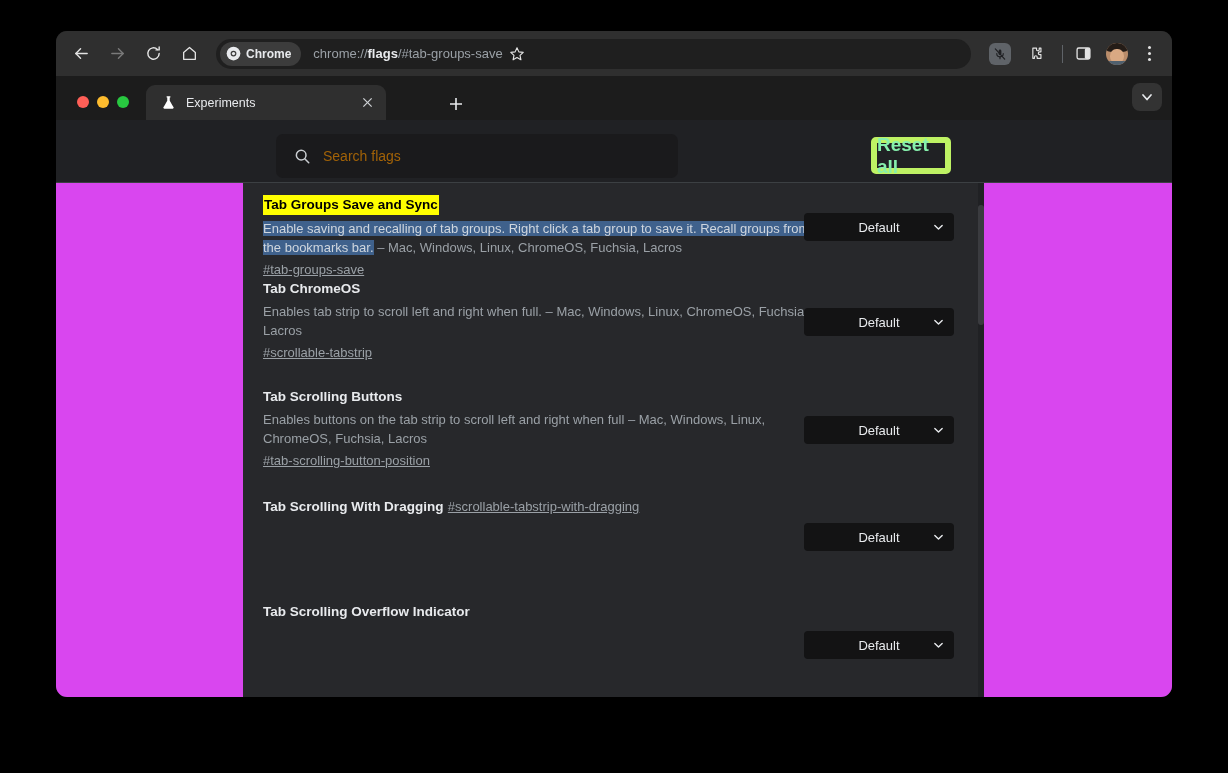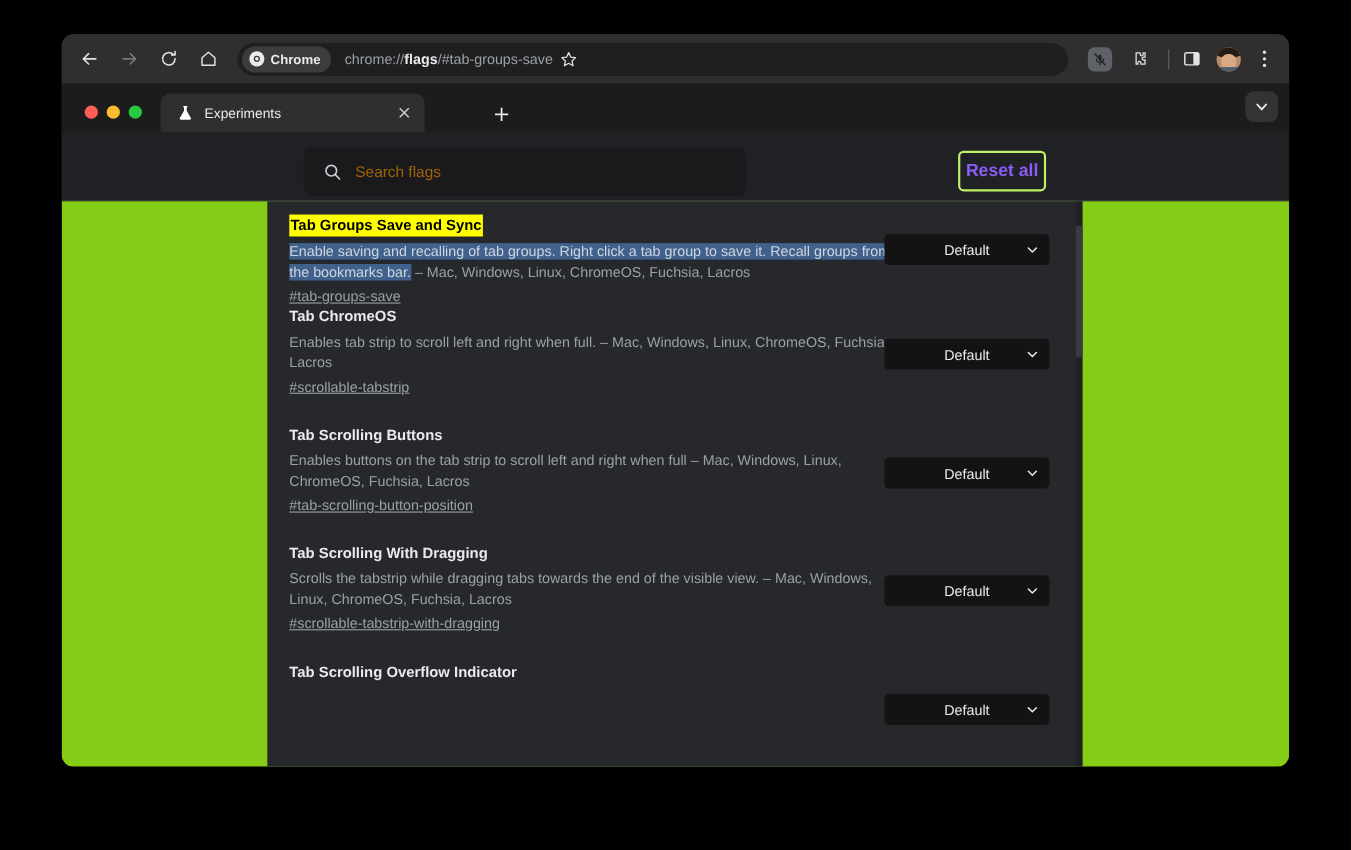--- a/index.html
+++ b/index.html
@@ -265,36 +265,36 @@
     margin-left: 12px;
     color: #a16207;
     font-size: 14px;
   }
   #reset-all {
     position: absolute;
     left: 815px;
     top: 17px;
     width: 80px;
     height: 37px;
-    border: 2px solid #bef264;
+    border: 6px solid #bef264;
     border-radius: 5px;
     display: flex;
     align-items: center;
     justify-content: center;
-    color: #8b5cf6;
-    font-size: 16px;
+    color: #86efac;
+    font-size: 19px;
     font-weight: bold;
     background: transparent;
     box-sizing: border-box;
   }
 
   #flags-body {
     position: relative;
     height: 514px;
-    background: #84cc16;
+    background: #d946ef;
   }
   #content-panel {
     position: absolute;
     left: 187px;
     top: 0;
     width: 741px;
     height: 514px;
     background: #27282b;
     overflow: hidden;
   }
@@ -565,21 +565,20 @@
               <svg width="11" height="11" viewBox="0 0 12 12" stroke="currentColor" stroke-width="1.5" fill="none" stroke-linecap="round" stroke-linejoin="round">
                   <polyline points="2,4.3 6,8.3 10,4.3"></polyline>
                 </svg>
             </span>
           </div>
         </div>
 
         <div class="flag-row" style="height:108px;">
           <div class="flag-text">
             <span class="flag-title">Tab Scrolling With Dragging</span>
-            <div class="flag-desc"><span>Scrolls the tabstrip while dragging tabs towards the end of the visible view. – Mac, Windows, Linux, ChromeOS, Fuchsia, Lacros</span></div>
             <a class="flag-link">#scrollable-tabstrip-with-dragging</a>
           </div>
           <div class="flag-select" style="top:29px;">
             <span class="sel-label">Default</span>
             <span class="chev">
               <svg width="11" height="11" viewBox="0 0 12 12" stroke="currentColor" stroke-width="1.5" fill="none" stroke-linecap="round" stroke-linejoin="round">
                   <polyline points="2,4.3 6,8.3 10,4.3"></polyline>
                 </svg>
             </span>
           </div>

